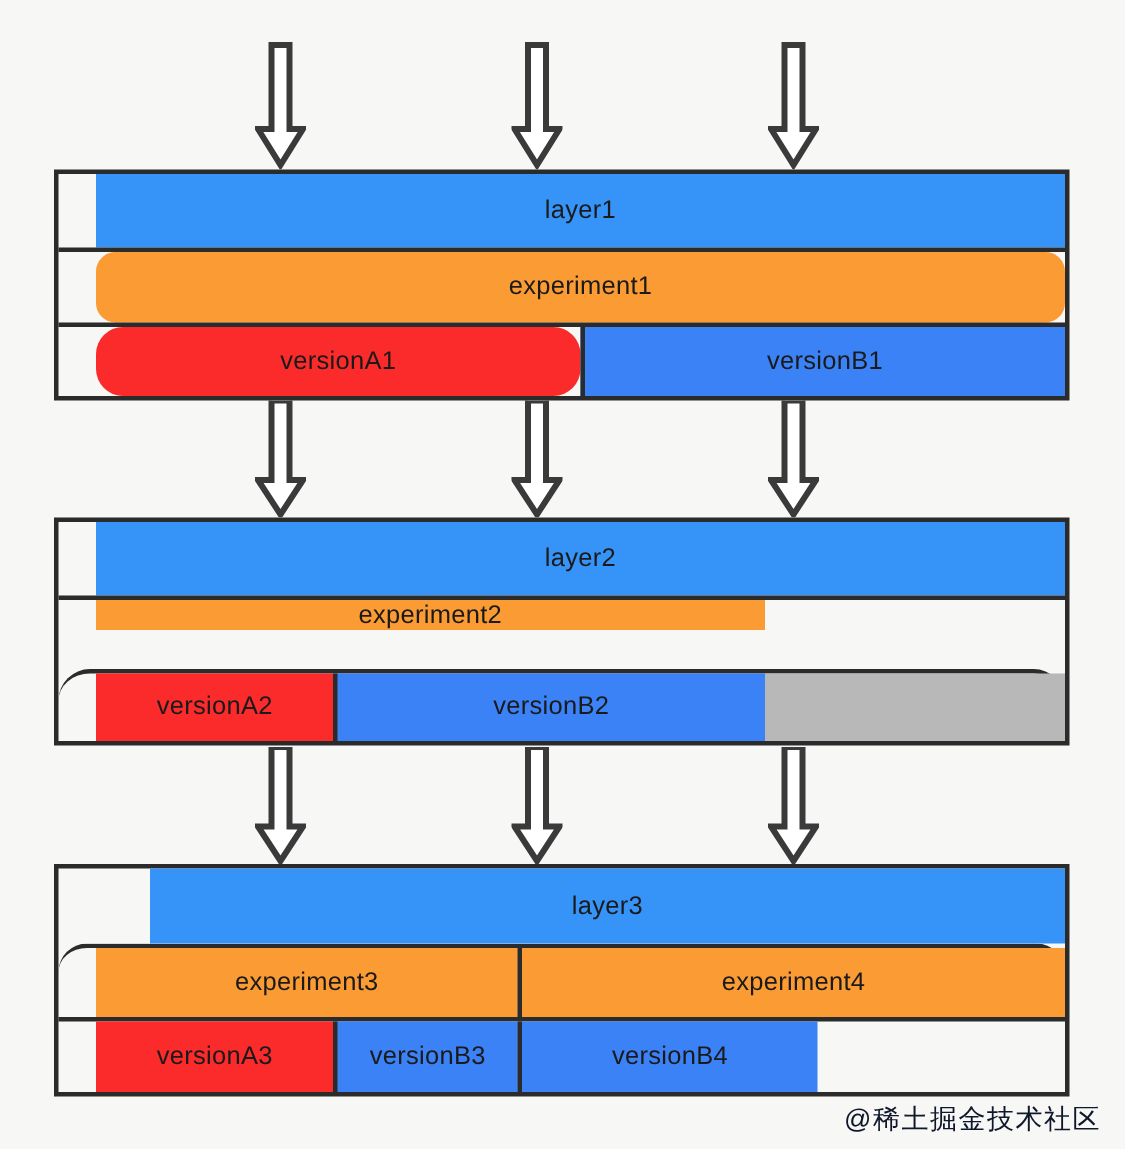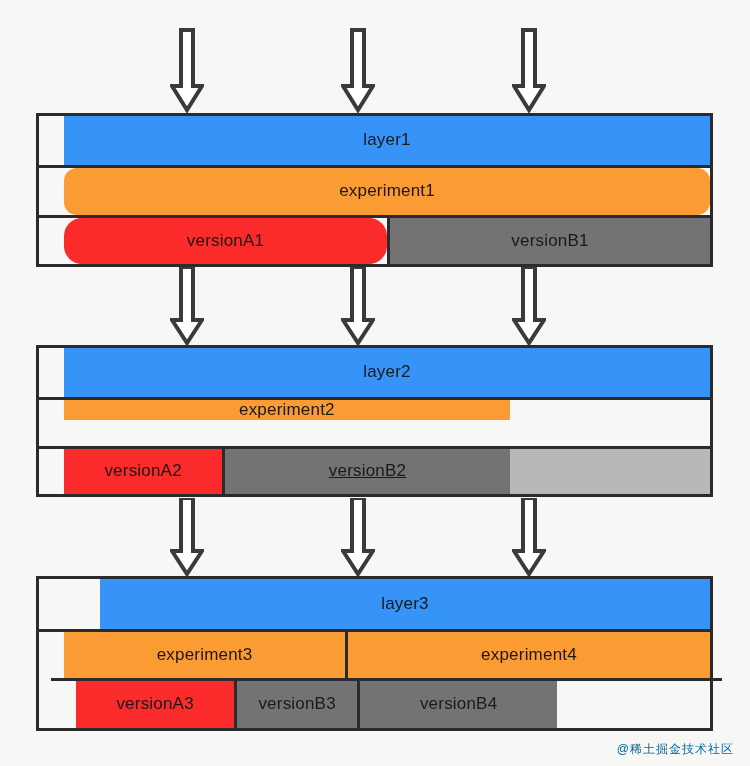--- a/index.html
+++ b/index.html
@@ -51,52 +51,52 @@
     box-sizing: border-box;
     width: 100%;
     padding-left: 25px;
   }
   .row.layer-row  { height: 50px; }
   .row.exp-row    { height: 51px; border-top: 3px solid #2b2b2b; }
   .row.ver-row    { height: 50px; border-top: 3px solid #2b2b2b; }
 
   .block.b2 .row.layer-row { height: 50px; justify-content: flex-end; }
   .block.b2 .row.exp-row   { height: 50px; flex-direction: column; }
-  .block.b2 .row.ver-row   { height: 49px; }
+  .block.b2 .row.ver-row   { height: 49px; border-radius: 21px; }
 
   .block.b3 .row.layer-row { height: 51px; }
-  .block.b3 .row.exp-row   { height: 50px; }
-  .block.b3 .row.ver-row   { height: 51px; margin-left: 12px; }
+  .block.b3 .row.exp-row   { height: 50px; border-radius: 19px; }
+  .block.b3 .row.ver-row   { height: 51px; }
 
   .cell {
     box-sizing: border-box;
     display: flex;
     align-items: center;
     justify-content: center;
     font-size: 17px;
     color: #1a1a1a;
     letter-spacing: 0.2px;
     overflow: hidden;
     white-space: nowrap;
   }
   .cell + .cell { border-left: 3px solid #2b2b2b; }
 
   .c-blue   { background: #3693f7; }
   .c-orange { background: #fb9b34; }
   .c-red    { background: #fb2b2b; }
-  .c-green  { background: #737373; }
+  .c-green  { background: #3b82f6; }
   .c-gray   { background: #b8b8b8; }
 
   
   #watermark {
     position: absolute;
     right: 16px;
     bottom: 8px;
-    font-size: 12px;
-    color: #0369a1;
+    font-size: 18px;
+    color: #0f172a;
     letter-spacing: 1px;
     user-select: none;
     text-align: center;
   }
 </style>
 </head>
 <body>
 
 <div id="stage">
 
@@ -158,21 +158,21 @@
       <div class="cell c-blue" style="width:100%;">layer2</div>
     </div>
 
     <div class="row exp-row">
       <div class="cell c-orange" style="width:69%;">experiment2</div>
       <div class="cell c-gray" style="width:31%;"></div>
     </div>
 
     <div class="row ver-row">
       <div class="cell c-red" style="width:24.5%;">versionA2</div>
-      <div class="cell c-green" style="width:44.5%;text-decoration:underline;">versionB2</div>
+      <div class="cell c-green" style="width:44.5%;">versionB2</div>
       <div class="cell c-gray" style="width:31%;border-left:none;"></div>
     </div>
   </div>
 
   <div class="arrow-row" style="top:498px;height:78px;">
     <div class="arrow" style="left:170px;">
       <svg width="34" height="78" viewBox="0 0 34 78">
         <path d="M11,0 L23,0 L23,53 L32,53 L17,76 L2,53 L11,53 Z" fill="#ffffff" stroke="#3a3a3a" stroke-width="4" stroke-linejoin="miter"></path>
       </svg>
     </div>

